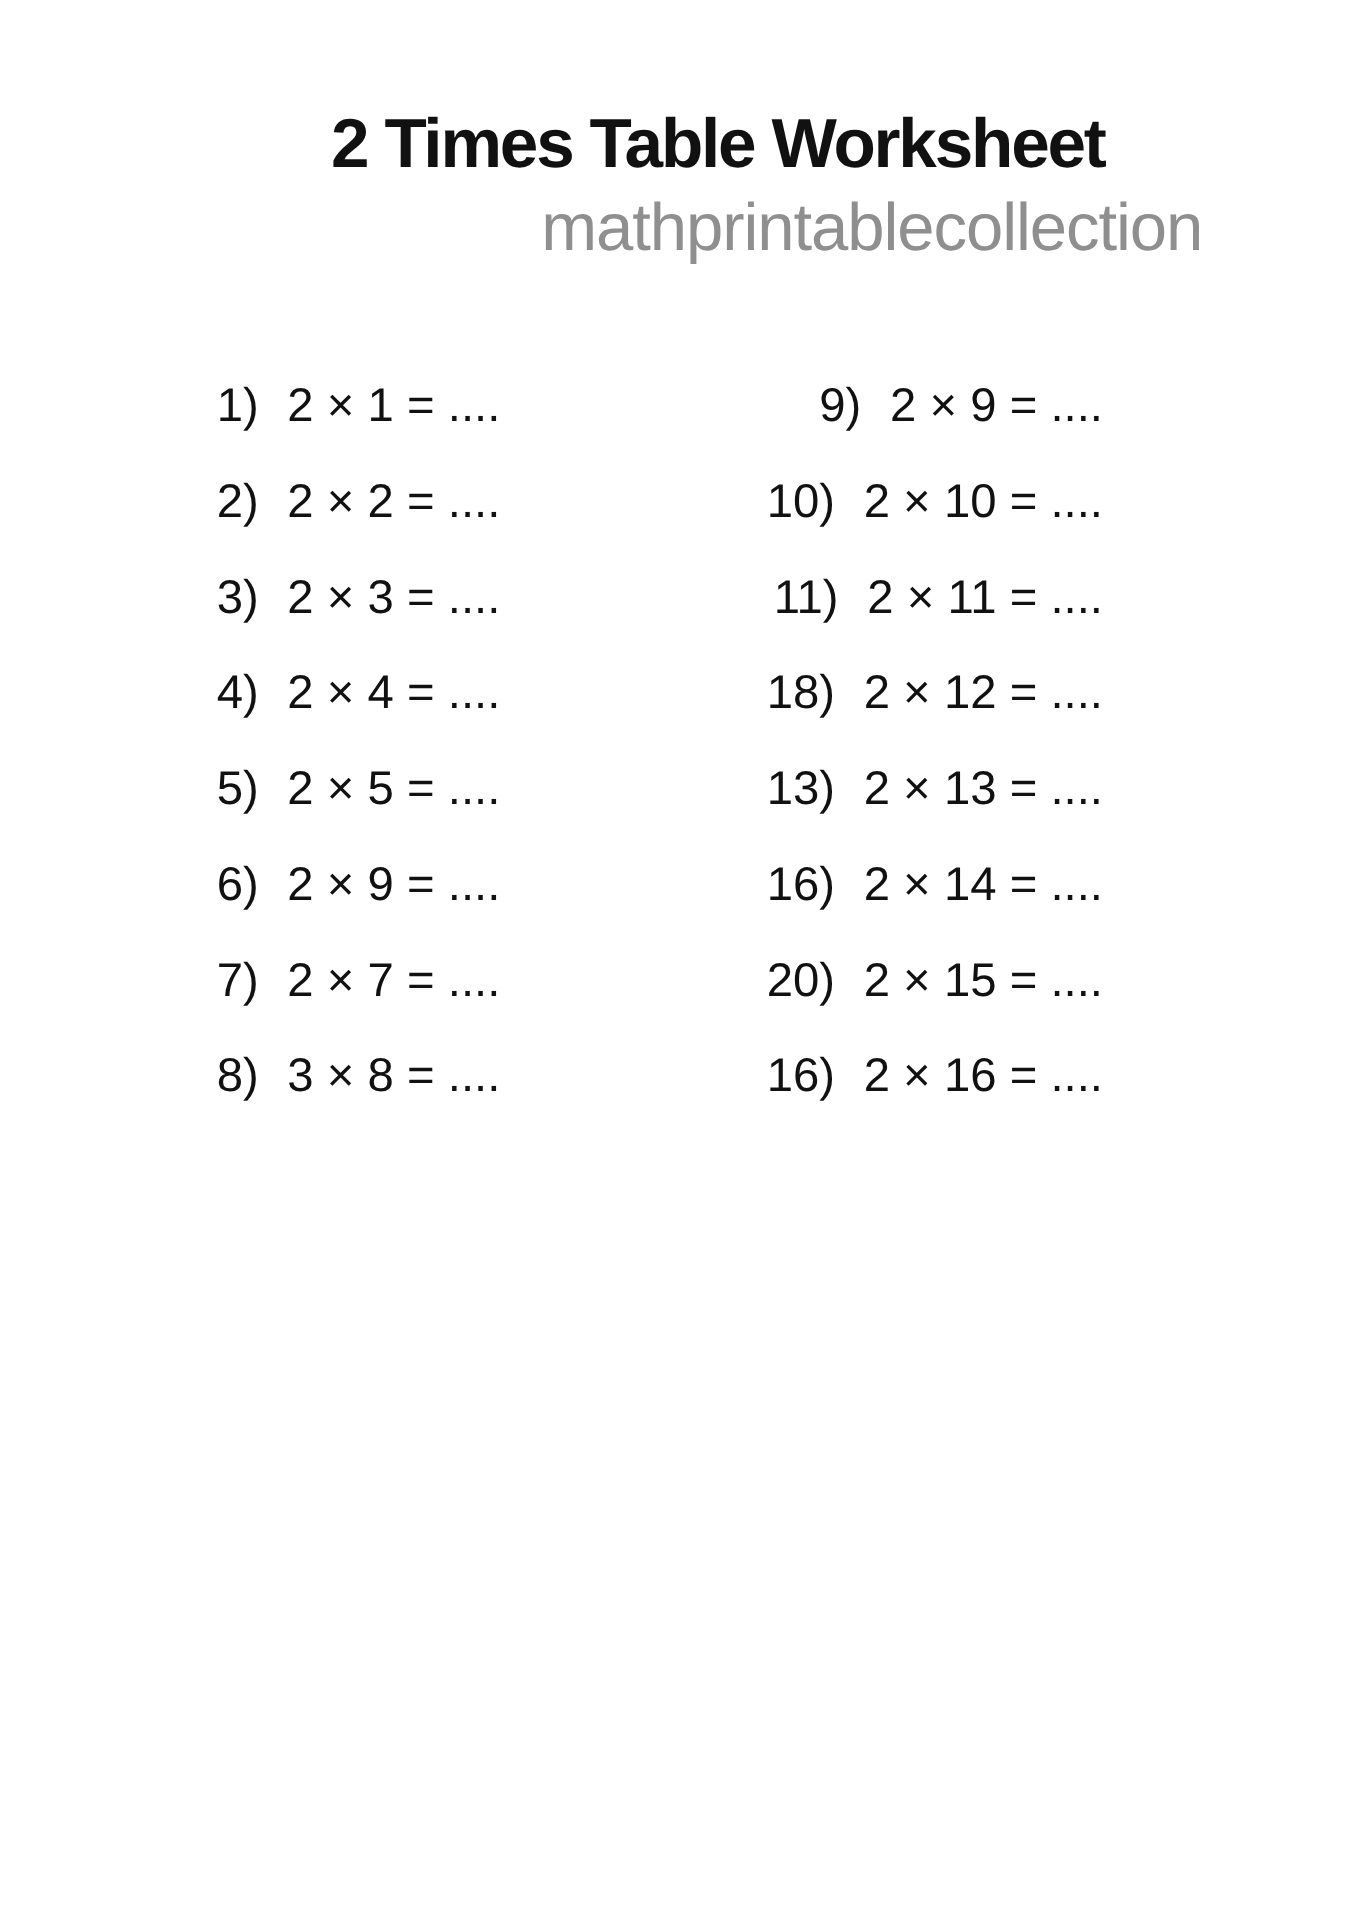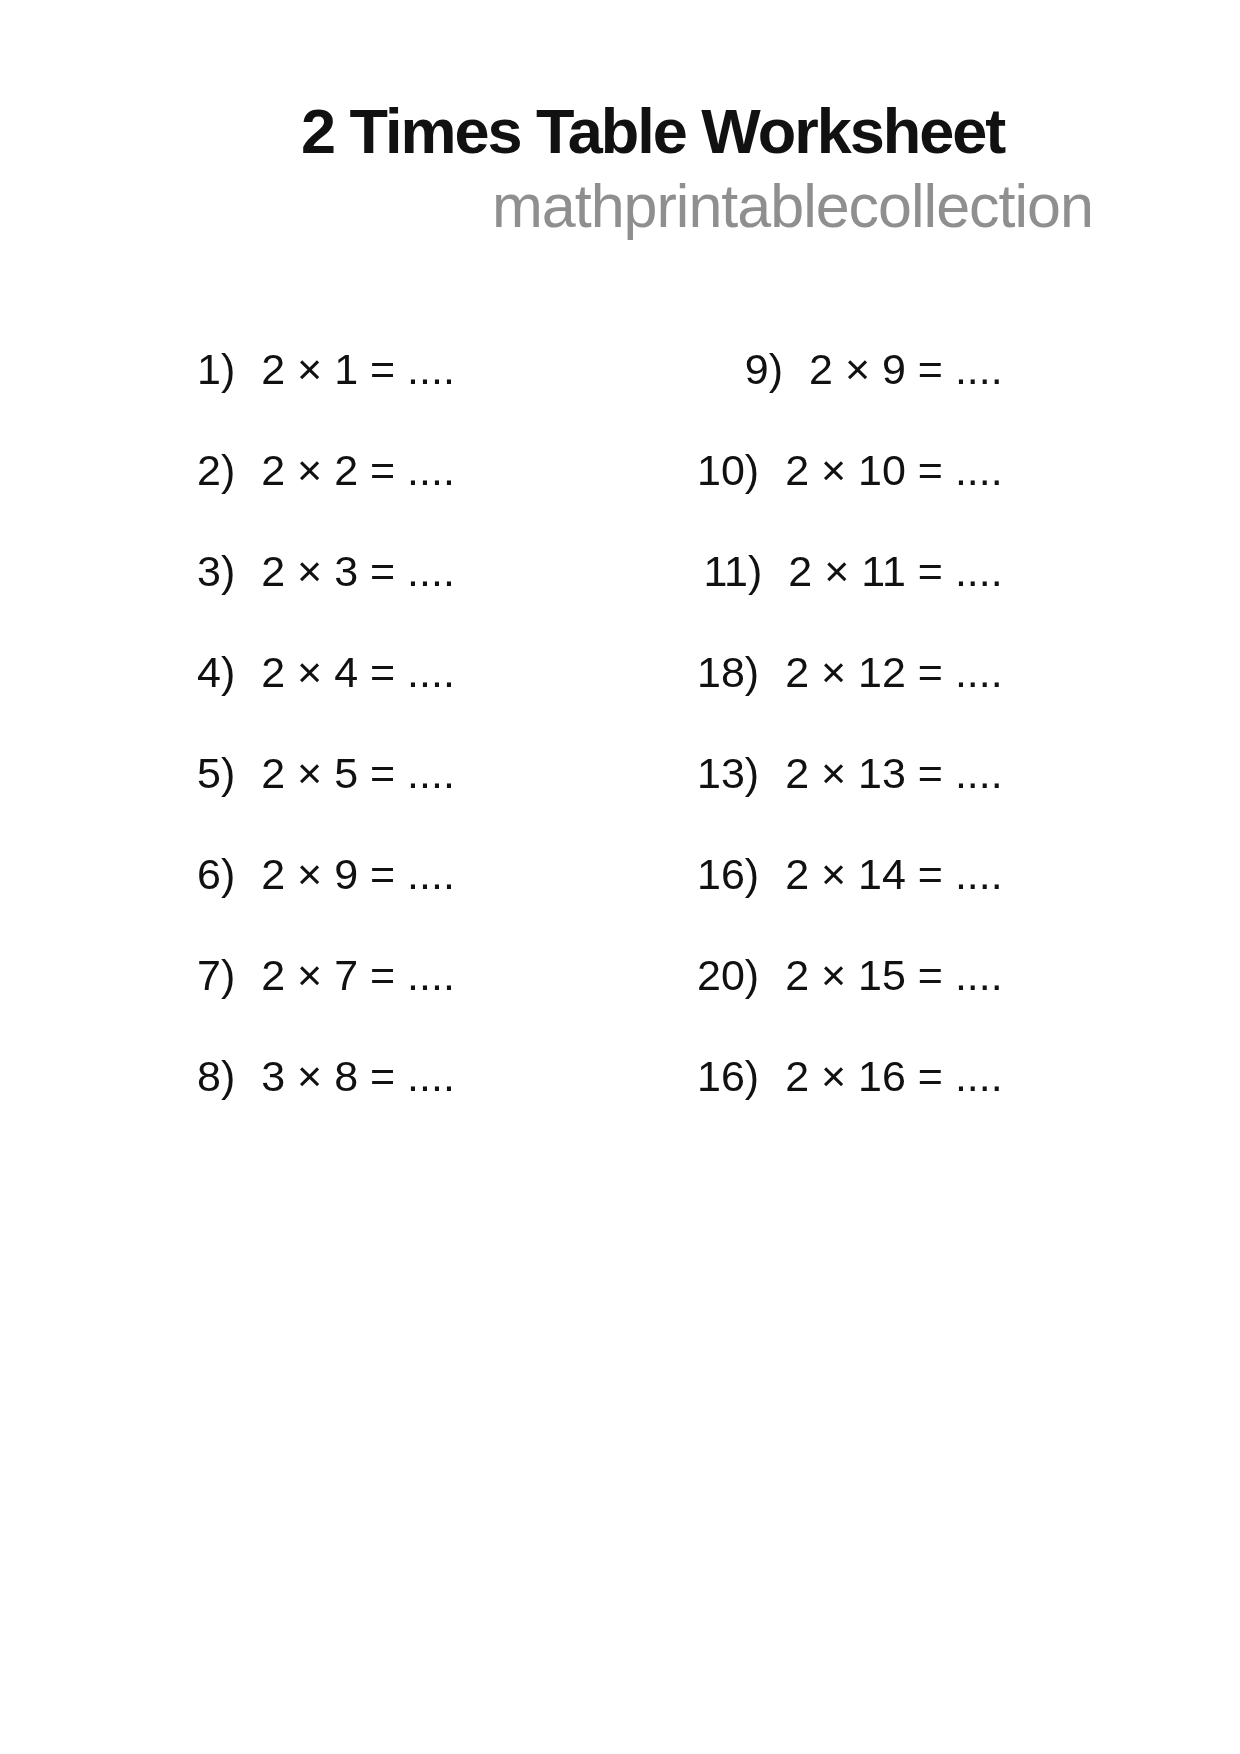--- a/index.html
+++ b/index.html
@@ -39,21 +39,21 @@
     line-height: 1;
     color: var(--muted);
     white-space: nowrap;
     margin-left: 24px;
   }
   .col {
     position: absolute;
     top: 348px;
     display: flex;
     flex-direction: column;
-    gap: 58px;
+    gap: 44px;
     font-size: 43px;
     line-height: 1;
     color: var(--text);
   }
   .col-left  { left: 197px; }
   .col-right { left: 697px; text-align: right; }
   .problem { white-space: nowrap; }
   .problem .expression { margin-left: 26px; }
 </style>
 </head>

